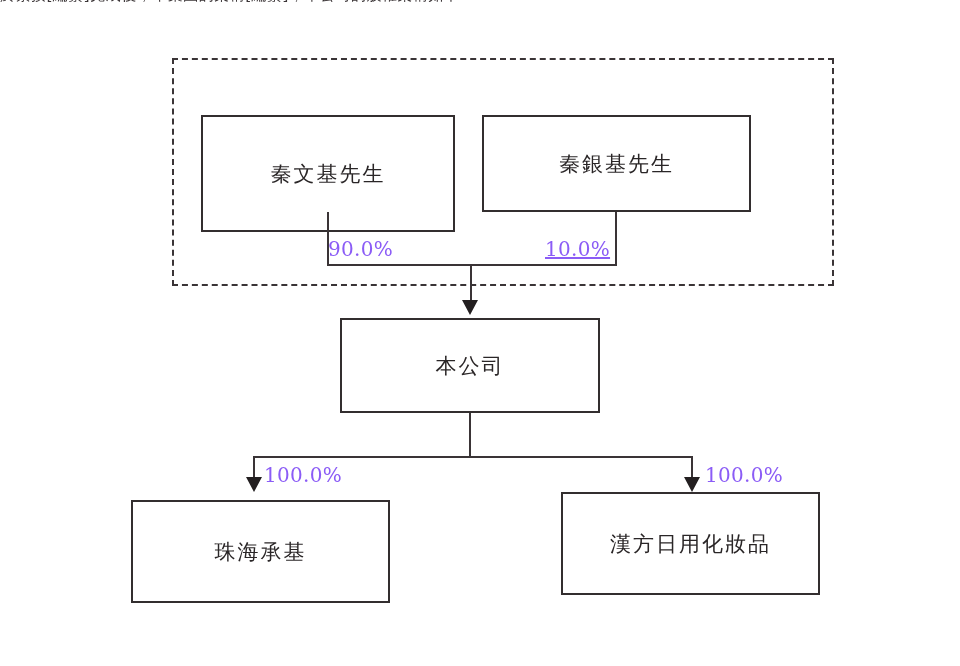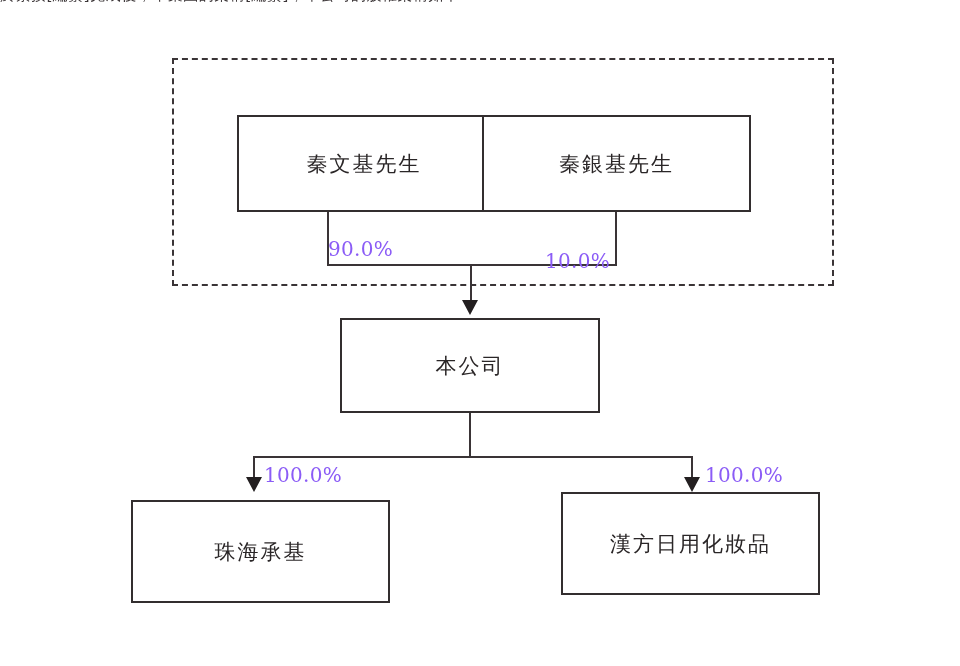--- a/index.html
+++ b/index.html
@@ -81,21 +81,21 @@
     justify-content: center;
   }
   .node-label {
     font-family: "DejaVu Serif", "Liberation Serif", serif;
     font-size: 21px;
     color: #2a2627;
     letter-spacing: 2px;
     white-space: nowrap;
   }
 
-  #box-qin-wenji   { left: 201px; top: 115px; width: 254px; height: 97px; margin-left: 36px; }
+  #box-qin-wenji   { left: 201px; top: 115px; width: 254px; height: 117px; }
   #box-qin-yinji   { left: 482px; top: 115px; width: 269px; height: 97px; }
   #box-company     { left: 340px; top: 318px; width: 260px; height: 95px; }
   #box-zhuhai      { left: 131px; top: 492px; width: 259px; height: 103px; margin-top: 8px; }
   #box-hanfang     { left: 561px; top: 492px; width: 259px; height: 103px; }
 
   
   .conn {
     position: absolute;
     background: #3a3436;
   }
@@ -115,21 +115,21 @@
   
   .pct-label {
     position: absolute;
     font-family: "DejaVu Serif", "Liberation Serif", serif;
     font-size: 20px;
     color: #8b5cf6;
     white-space: nowrap;
     letter-spacing: 0.3px;
   }
   #pct-90      { left: 328px; top: 237px; }
-  #pct-10      { left: 545px; top: 249px; }
+  #pct-10      { left: 545px; top: 237px; text-decoration: underline; }
   #pct-100-left  { left: 264px; top: 463px; }
   #pct-100-right { left: 705px; top: 463px; }
 </style>
 </head>
 <body>
 
 <div id="diagram-canvas">
 
   <div class="clipped-text-line">於緊接[編纂]完成後，本集團的架構[編纂]，本公司的股權架構如下：</div>
 

